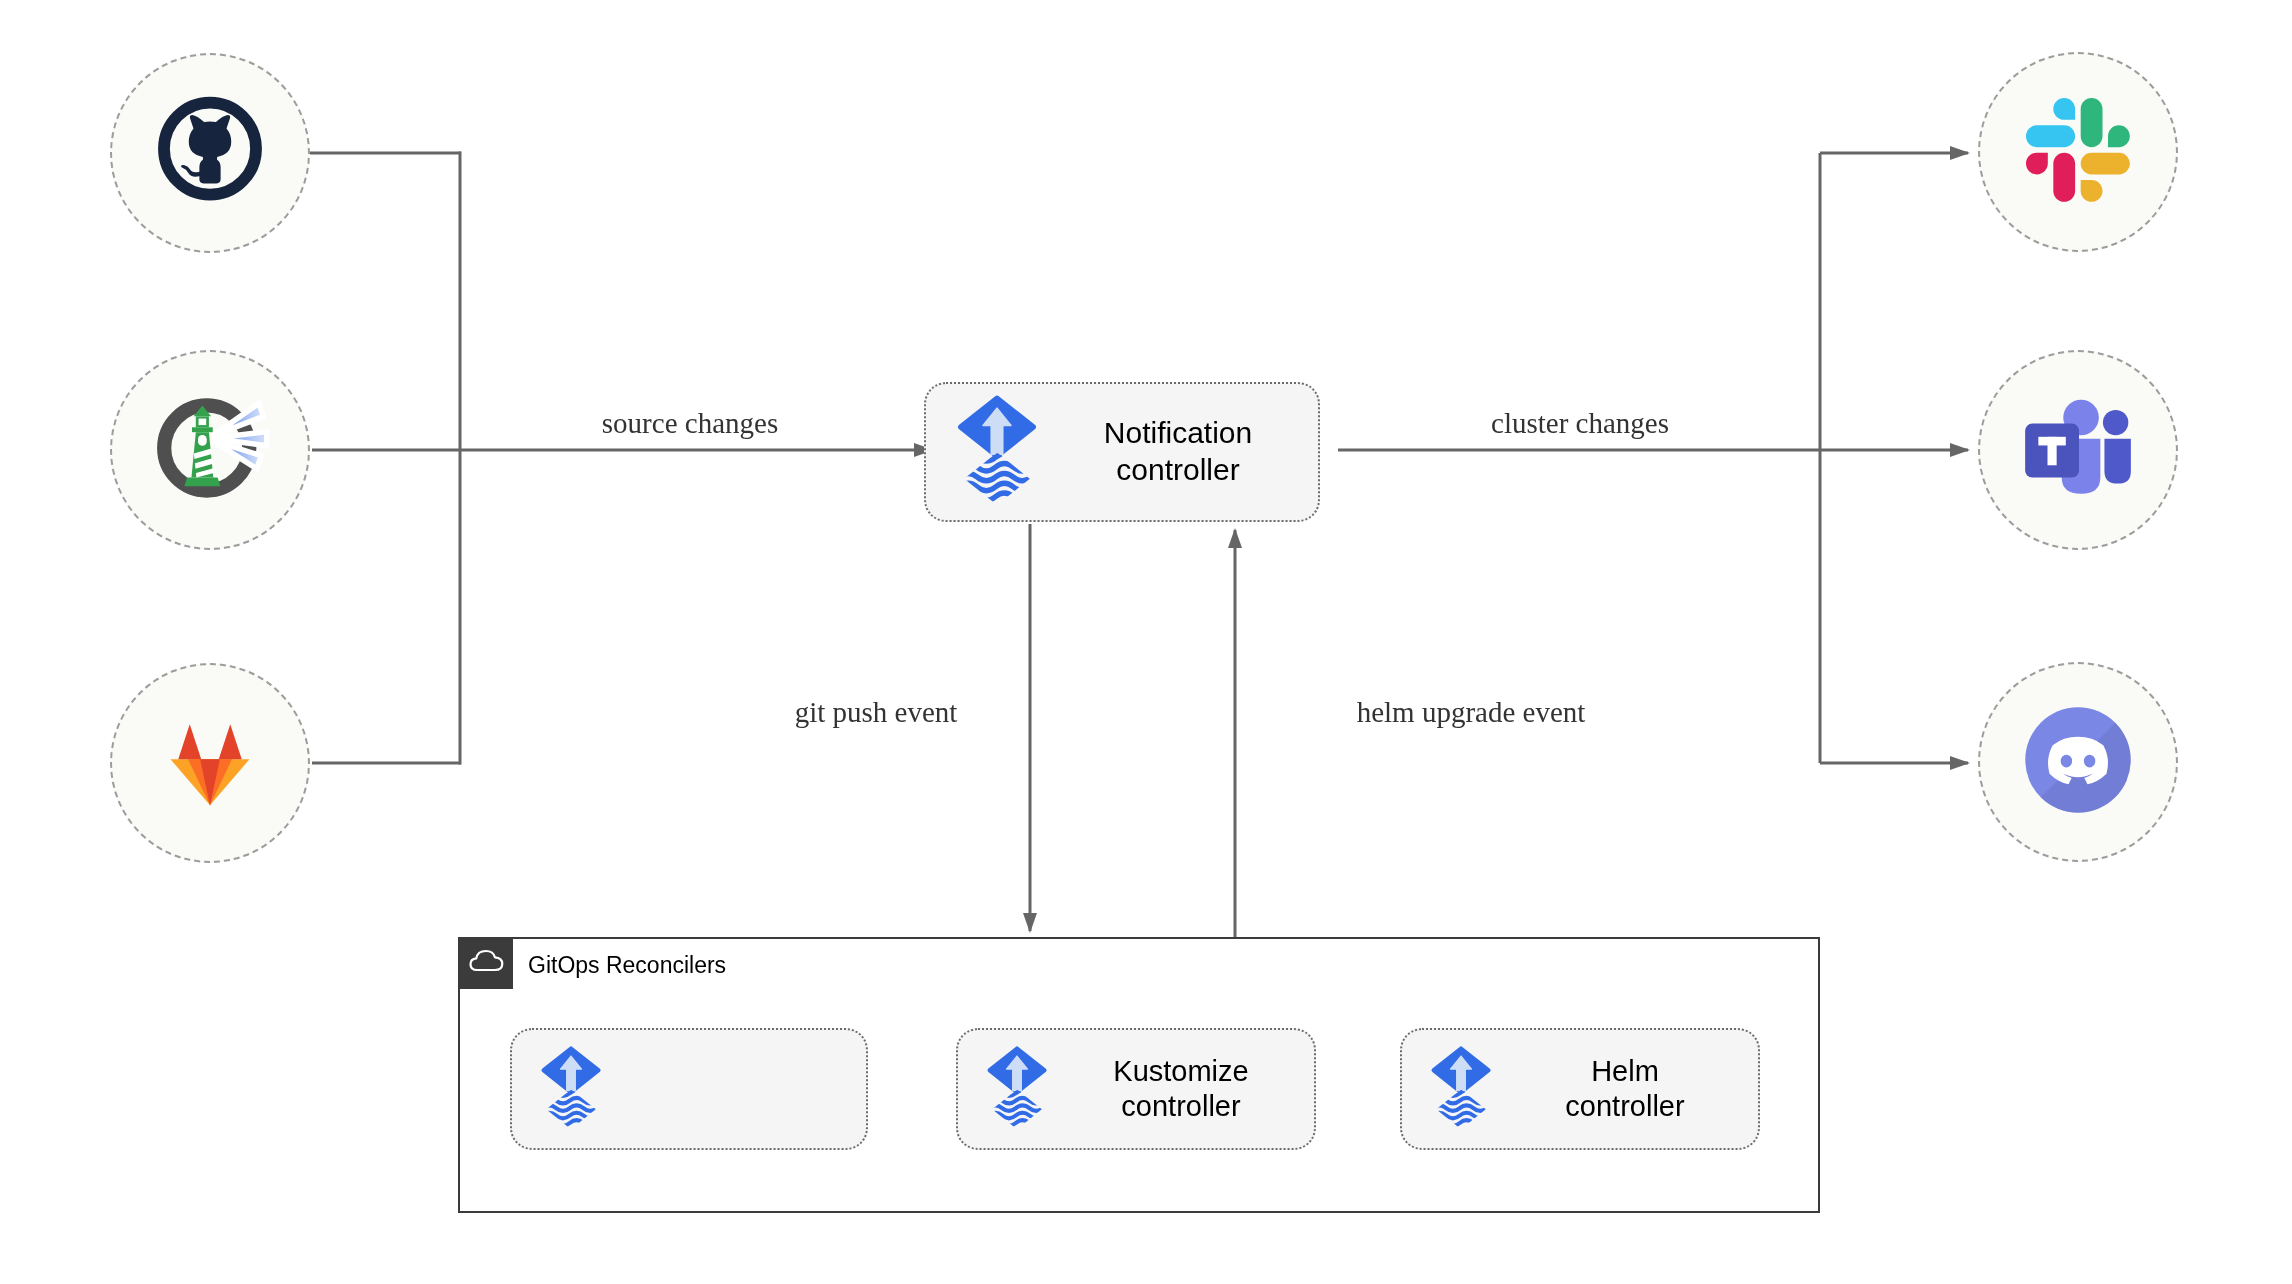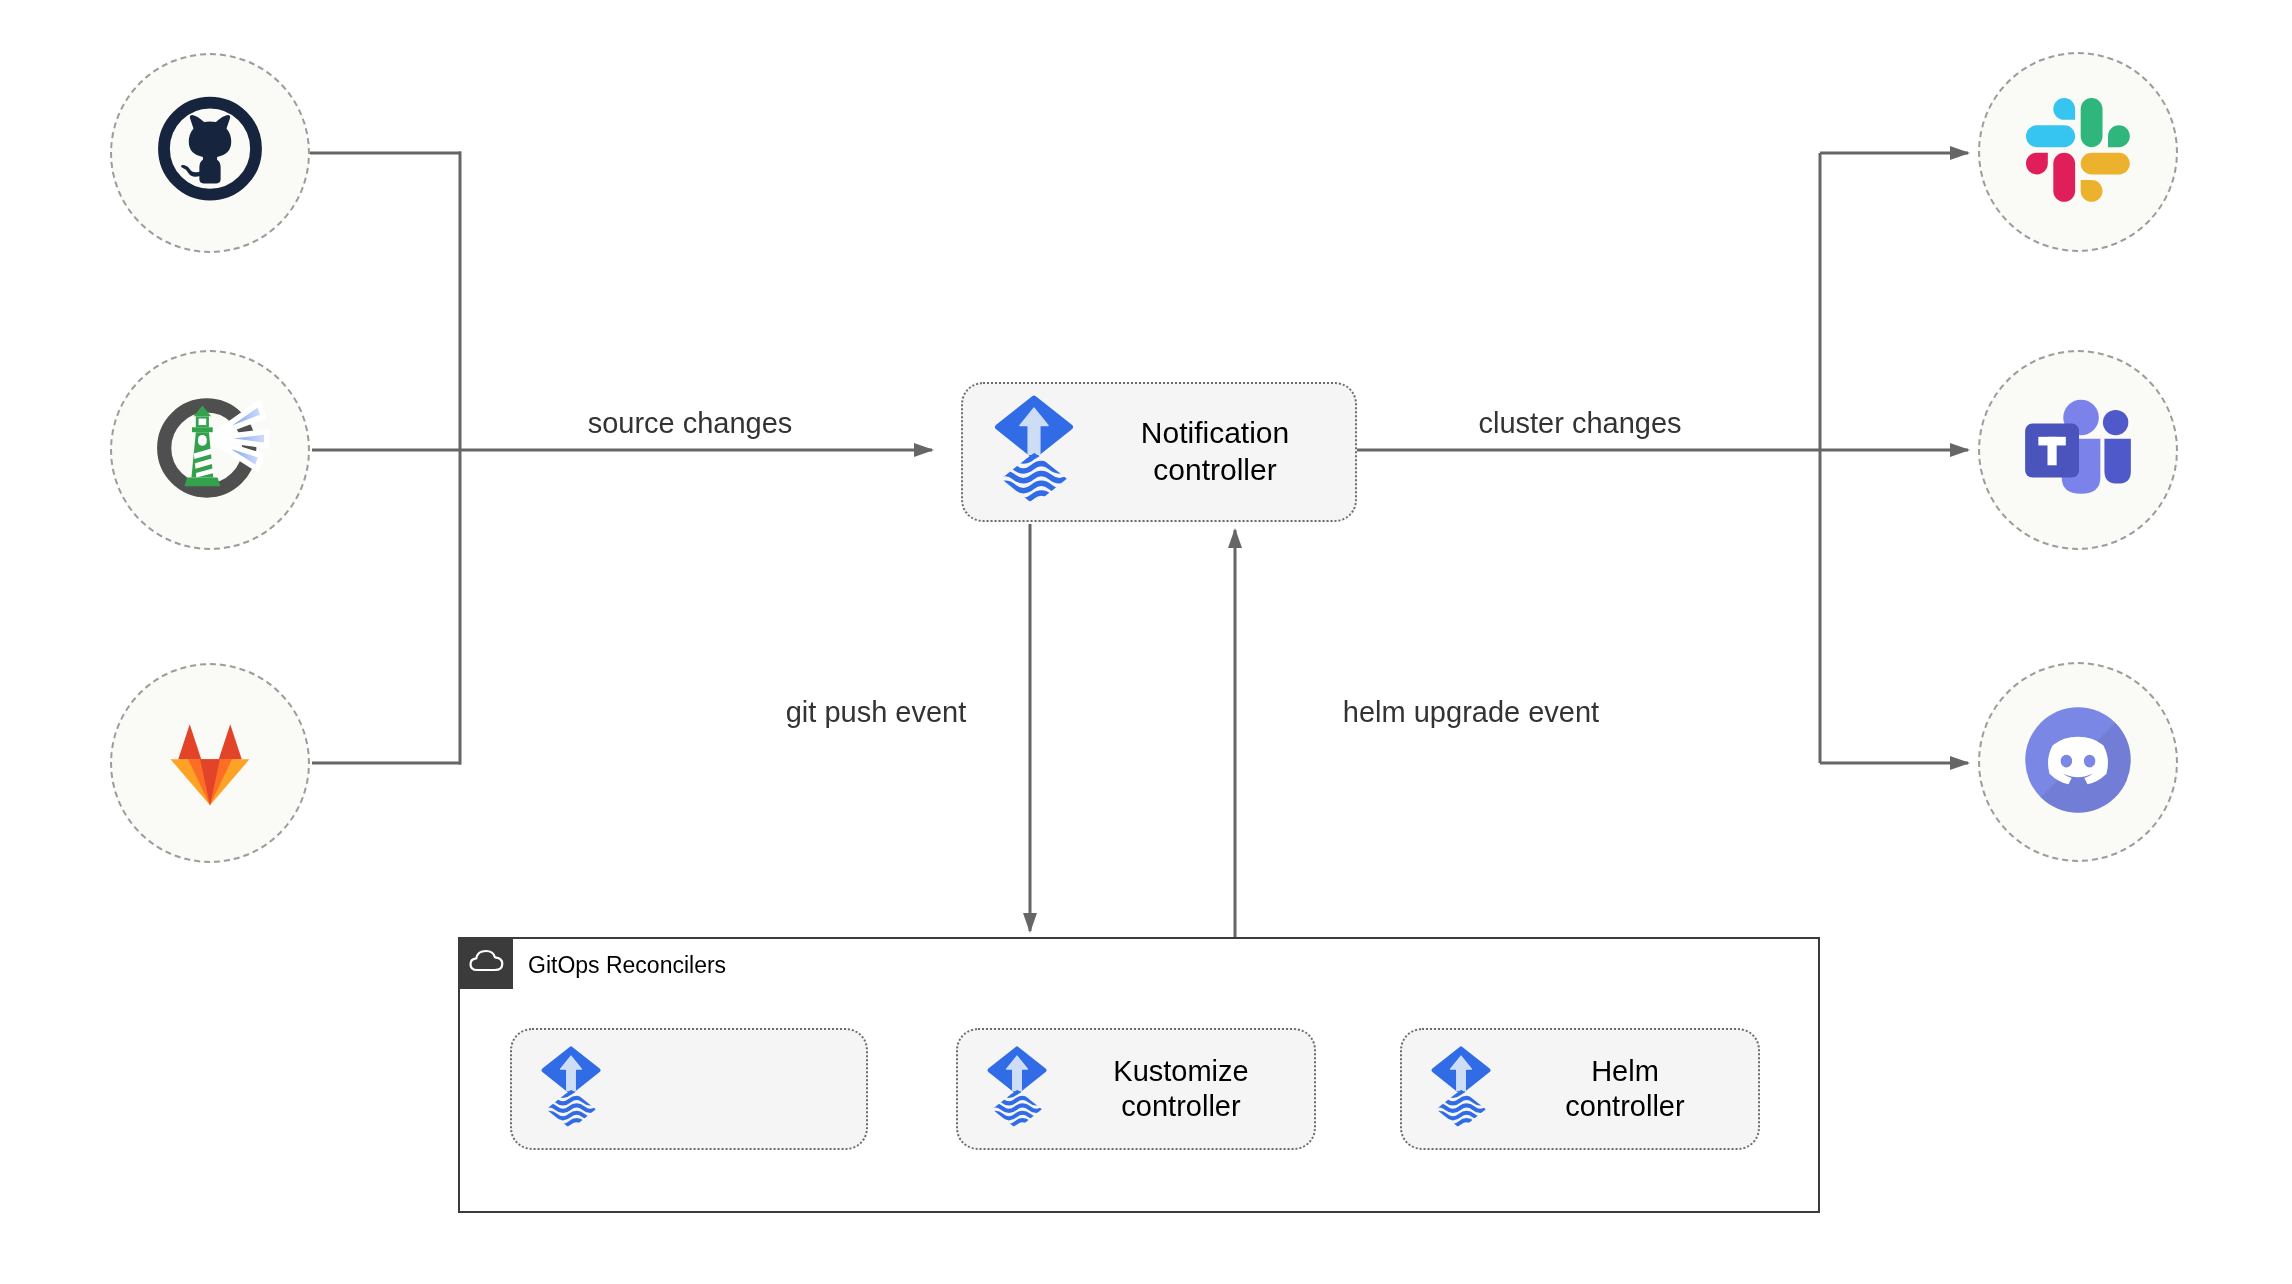--- a/index.html
+++ b/index.html
@@ -20,21 +20,21 @@
   .clabel{width:165px;font-size:29px !important;}
   
   .group{position:absolute;left:458px;top:937px;width:1362px;height:276px;
          border:2px solid #3b3b3b;background:#ffffff;box-sizing:border-box;z-index:1;}
   .group .badge{position:absolute;left:-2px;top:-2px;width:55px;height:52px;background:#3b3b3b;
                 display:flex;align-items:center;justify-content:center;}
   .group .gtitle{position:absolute;left:68px;top:0;height:52px;display:flex;align-items:center;
                  font-size:23px;color:#000000;}
   
   .edge-label{position:absolute;transform:translate(-50%,-50%);font-size:29px;color:#333;
-              white-space:nowrap;z-index:3;background:transparent;}
+              white-space:nowrap;z-index:3;background:transparent;font-family:Liberation Serif, serif;}
 </style>
 </head>
 <body>
 
 <div class="canvas">
 
   <svg width="0" height="0" style="position:absolute" aria-hidden="true">
     <defs>
       <symbol id="flux" viewBox="0 0 100 140">
         <path d="M50 4 L94 39 L50 74 L6 39 Z" fill="#316CE6" stroke="#316CE6" stroke-width="7" stroke-linejoin="round"></path>
@@ -168,21 +168,21 @@
         <circle cx="55" cy="55" r="50" fill="#7B87E5"></circle>
         <path d="M90.4 19.6 A50 50 0 0 1 19.6 90.4 Z" fill="rgba(40,40,90,0.10)"></path>
         <path fill="#ffffff" d="M31 41 Q41 33 55 33 Q69 33 79 41 Q86 54 82 68 Q74 76 64 78 L61 72
            Q66 70.5 69.5 67.5 Q55 75 40.5 67.5 Q44 70.5 49 72 L46 78 Q36 76 28 68 Q24 54 31 41 Z"></path>
         <ellipse cx="44" cy="56" rx="5.4" ry="6" fill="#7B87E5"></ellipse>
         <ellipse cx="66" cy="56" rx="5.4" ry="6" fill="#7B87E5"></ellipse>
       </svg>
     </span>
   </div>
 
-  <div class="node" style="left:961px;top:382px;width:396px;height:140px">
+  <div class="node" style="left:924px;top:382px;width:396px;height:140px">
     <span class="icon" style="margin-left:30px">
       <svg width="82" height="115" viewBox="0 0 100 140">
           <use href="#flux"></use>
         </svg>
     </span>
     <span class="labelwrap">
         <span class="nlabel">Notification controller</span>
       </span>
   </div>
 

